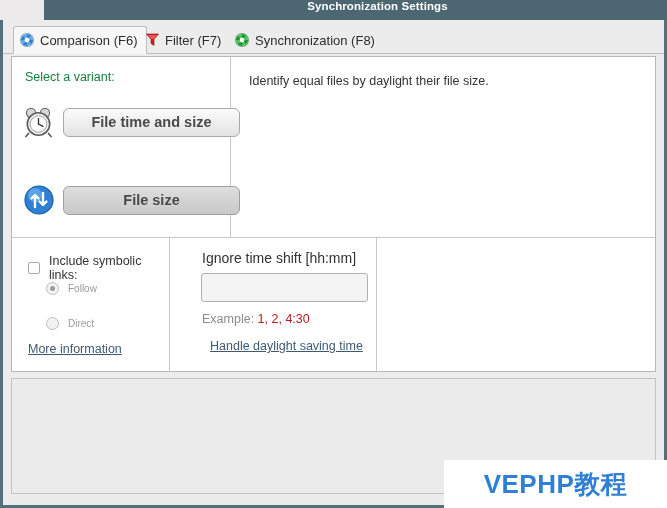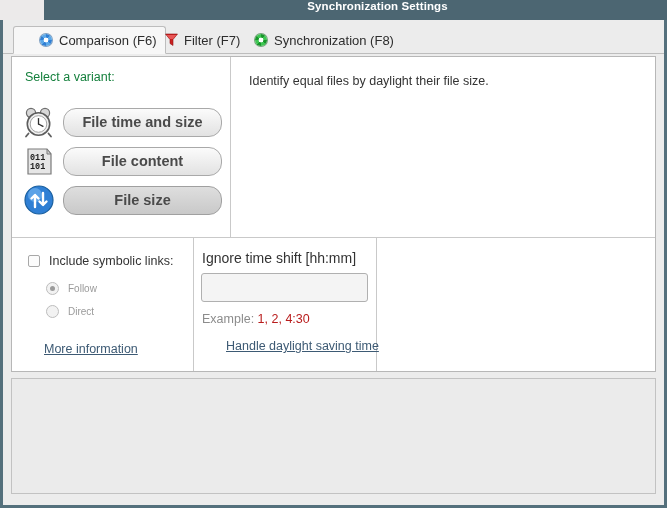--- a/index.html
+++ b/index.html
@@ -69,21 +69,21 @@
     height: 1px;
     background: #bdbdbd;
   }
   .tab {
     position: absolute;
     top: 6px;
     height: 28px;
     display: flex;
     align-items: center;
     gap: 6px;
-    padding: 0 8px 0 25px;
+    padding: 0 8px 0 6px;
     box-sizing: border-box;
     font-size: 13px;
     color: #2d2d2d;
     cursor: default;
   }
   .tab.active {
     background: #f7f7f7;
     border: 1px solid #bdbdbd;
     border-bottom: 1px solid #f7f7f7;
     border-radius: 3px 3px 0 0;
@@ -158,24 +158,24 @@
     align-items: center;
     gap: 8px;
   }
   .variant-row.r1 { top: 49px; }
   .variant-row.r2 { top: 88px; }
   .variant-row.r3 { top: 127px; }
 
   .vicon { width: 32px; height: 32px; flex: 0 0 auto; }
 
   .vbtn {
-    width: 159px;
+    width: 177px;
     height: 29px;
     border: 1px solid #a9a9a9;
-    border-radius: 13px;
+    border-radius: 6px;
     background: linear-gradient(#fbfbfb, #e2e2e2);
     font-family: "Liberation Sans", sans-serif;
     font-size: 14.5px;
     font-weight: bold;
     color: #4a4a4a;
     display: flex;
     align-items: center;
     justify-content: center;
     box-sizing: border-box;
     cursor: default;
@@ -204,21 +204,21 @@
     left: 0; top: 180px;
     width: 643px;
     height: 1px;
     background: #c9c9c9;
   }
 
   
   .sym-col {
     position: absolute;
     left: 0; top: 181px;
-    width: 182px;
+    width: 158px;
     height: 133px;
     border-right: 1px solid #c9c9c9;
     box-sizing: border-box;
   }
   .chk-row {
     position: absolute;
     left: 16px; top: 16px;
     display: flex;
     align-items: center;
     gap: 9px;
@@ -237,21 +237,21 @@
     position: absolute;
     left: 34px;
     display: flex;
     align-items: center;
     gap: 9px;
     font-size: 10px;
     color: #9a9a9a;
     text-align: center;
   }
   .radio-row.rr1 { top: 44px; }
-  .radio-row.rr2 { top: 67px; }
+  .radio-row.rr2 { top: 79px; }
   .radio {
     width: 13px; height: 13px;
     border-radius: 50%;
     border: 1px solid #bdbdbd;
     background: #f2f2f2;
     box-sizing: border-box;
     flex: 0 0 auto;
     position: relative;
   }
   .radio.on::after {
@@ -261,21 +261,20 @@
     width: 5px; height: 5px;
     border-radius: 50%;
     background: #9b9b9b;
   }
   .link {
     font-size: 12.5px;
     color: #3d5a74;
     text-decoration: underline;
     cursor: pointer;
     white-space: nowrap;
-    margin-left: 16px;
   }
   .more-info {
     position: absolute;
     left: 16px; top: 104px;
   }
 
   .shift-col {
     position: absolute;
     left: 171px; top: 181px;
     width: 194px;
@@ -399,29 +398,20 @@
             <circle cx="15.5" cy="18" r="11.2" fill="#f0f0f0" stroke="#5d5d5d" stroke-width="1.6"></circle>
             <circle cx="15.5" cy="18" r="8.3" fill="#ffffff" stroke="#9a9a9a" stroke-width="0.9"></circle>
             <line x1="15.5" y1="18" x2="15.5" y2="12.6" stroke="#2f2f2f" stroke-width="1.3" stroke-linecap="round"></line>
             <line x1="15.5" y1="18" x2="20" y2="20.3" stroke="#2f2f2f" stroke-width="1.3" stroke-linecap="round"></line>
             <line x1="5.5" y1="27.5" x2="3" y2="30.5" stroke="#5d5d5d" stroke-width="1.8" stroke-linecap="round"></line>
             <line x1="25.5" y1="27.5" x2="28" y2="30.5" stroke="#5d5d5d" stroke-width="1.8" stroke-linecap="round"></line>
           </svg>
           <div class="vbtn">File time and size</div>
         </div>
 
-        <div class="variant-row r2">
-          <svg class="vicon" viewBox="0 0 32 32">
-            <path d="M5 4 H24 L28 9 V29 H5 Z" fill="#e6e6e6" stroke="#7a7a7a" stroke-width="1.2"></path>
-            <path d="M24 4 L24 9 L28 9 Z" fill="#cfcfcf" stroke="#7a7a7a" stroke-width="1"></path>
-            <text x="7" y="15" font-family="'Liberation Mono',monospace" font-size="8.5" font-weight="bold" fill="#1e1e1e">011</text>
-            <text x="7" y="24" font-family="'Liberation Mono',monospace" font-size="8.5" font-weight="bold" fill="#1e1e1e">101</text>
-          </svg>
-          <div class="vbtn">File content</div>
-        </div>
 
         <div class="variant-row r3">
           <svg class="vicon" viewBox="0 0 32 32">
             <circle cx="16" cy="16" r="14" fill="#2f7fd4"></circle>
             <circle cx="16" cy="16" r="14" fill="none" stroke="#1a5f9e" stroke-width="1.2"></circle>
             <circle cx="12" cy="11" r="7" fill="#7fc0f5" opacity="0.55"></circle>
             <path d="M12 23 V11 L8.5 14.5 M12 11 L15.5 14.5" fill="none" stroke="#ffffff" stroke-width="2.4" stroke-linecap="round" stroke-linejoin="round"></path>
             <path d="M20 9 V21 L16.5 17.5 M20 21 L23.5 17.5" fill="none" stroke="#ffffff" stroke-width="2.4" stroke-linecap="round" stroke-linejoin="round"></path>
           </svg>
           <div class="vbtn selected">File size</div>
@@ -462,14 +452,17 @@
         </div>
         <a class="link dst-link">Handle daylight saving time</a>
       </div>
 
       <div class="spare-col"></div>
     </div>
 
     <div class="bottom-area"></div>
   </div>
 
+  <div class="watermark">
+    <span class="watermark-text">VEPHP教程</span>
+  </div>
 
 </div>
 
 </body></html>

